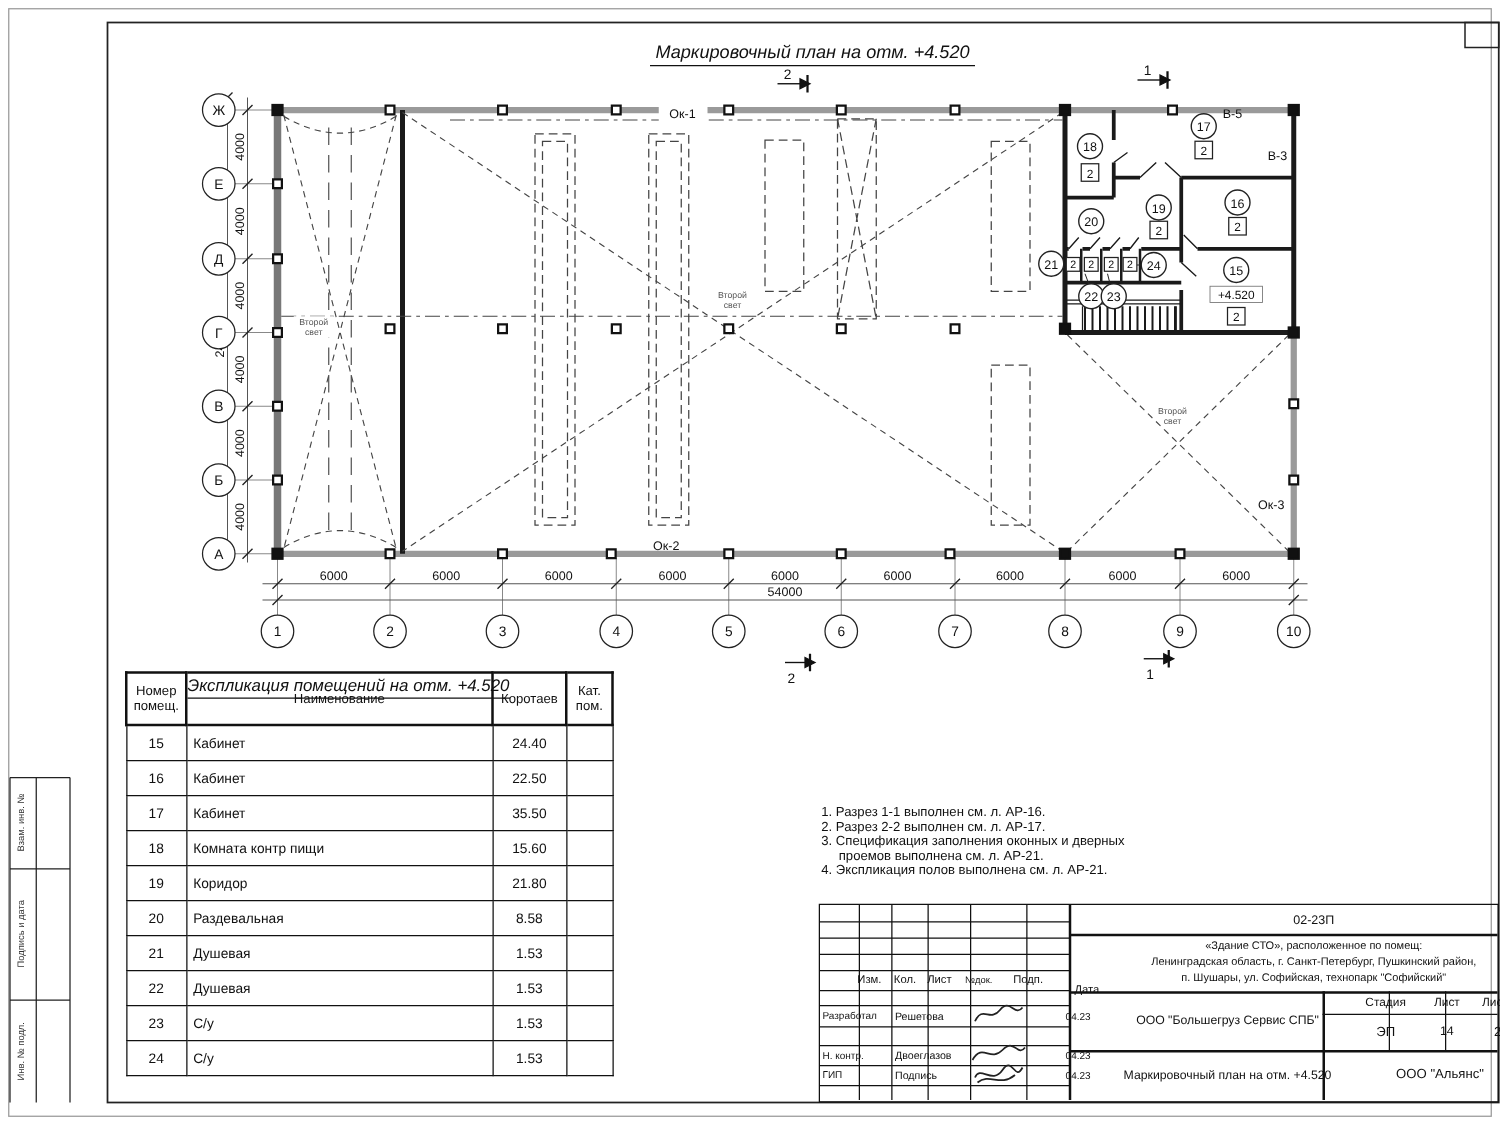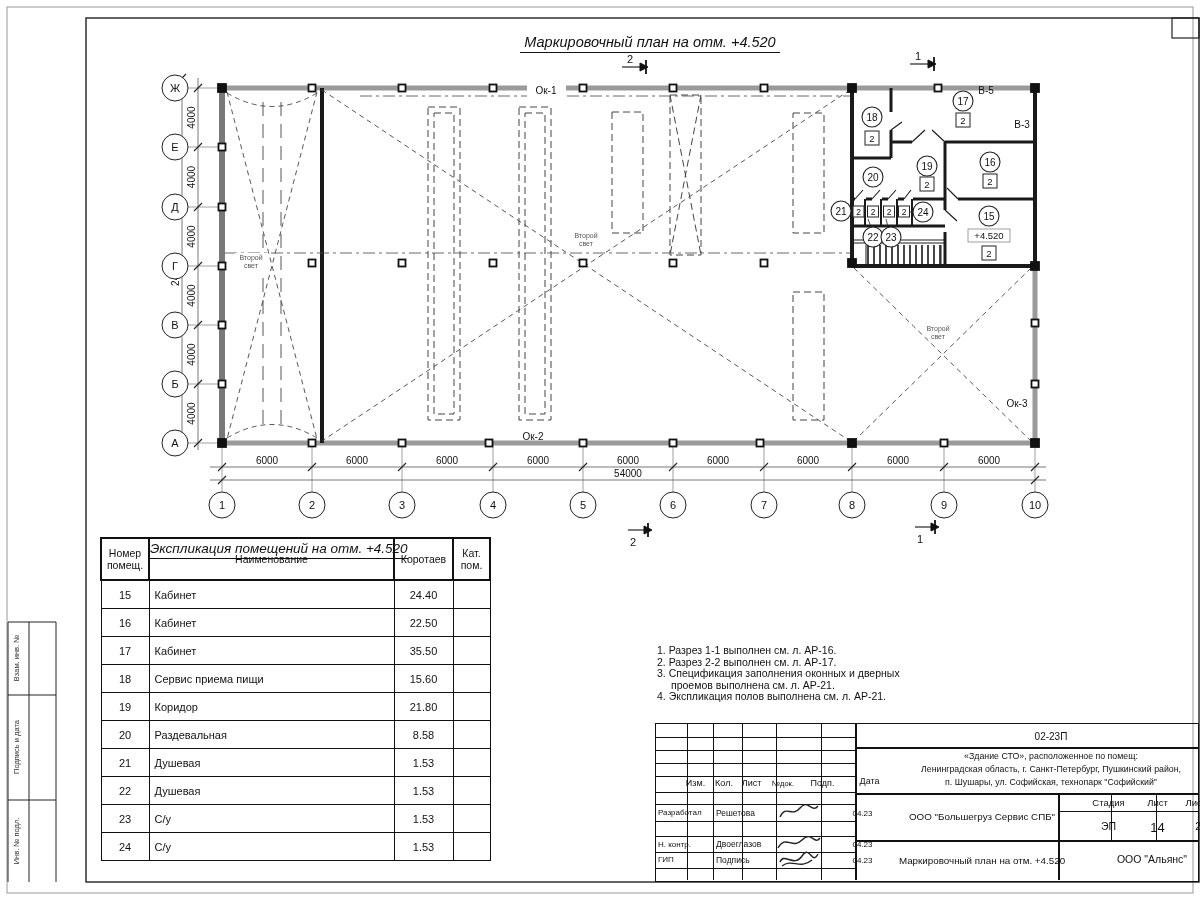--- a/index.html
+++ b/index.html
@@ -398,21 +398,21 @@
           <td></td>
         </tr>
     <tr>
           <td class="cnum">17</td>
           <td>Кабинет</td>
           <td class="cnum">35.50</td>
           <td></td>
         </tr>
     <tr>
           <td class="cnum">18</td>
-          <td>Сервис приема пищи</td>
+          <td>Комната контр пищи</td>
           <td class="cnum">15.60</td>
           <td></td>
         </tr>
     <tr>
           <td class="cnum">19</td>
           <td>Коридор</td>
           <td class="cnum">21.80</td>
           <td></td>
         </tr>
     <tr>
@@ -480,21 +480,21 @@
   <div class="ln" style="left:402px;top:69px;width:1.6px;height:87px"></div>
   <div class="ln" style="left:455px;top:69px;width:1px;height:47px"></div>
   <div class="ln" style="left:500px;top:69px;width:1px;height:47px"></div>
   <div class="ln" style="left:402px;top:87px;width:140px;height:1px"></div>
 
   <div class="cell ctr" style="left:0;top:54px;width:31px">Изм.</div>
   <div class="cell ctr" style="left:31px;top:54px;width:26px">Кол.</div>
   <div class="cell ctr" style="left:57px;top:54px;width:29px">Лист</div>
   <div class="cell ctr" style="left:86px;top:55px;width:34px;font-size:7.5px">№док.</div>
   <div class="cell ctr" style="left:120px;top:54px;width:45px">Подп.</div>
-  <div class="cell ctr" style="left:165px;top:52px;width:49px">Дата</div>
+  <div class="cell ctr" style="left:165px;top:62px;width:49px">Дата</div>
 
   <div class="cell" style="left:2px;top:84px;width:55px;font-size:8px">Разработал</div>
   <div class="cell" style="left:60px;top:84px;width:58px;font-size:8.5px">Решетова</div>
   <div class="cell ctr" style="left:165px;top:85px;width:35px;font-size:8px">04.23</div>
   <div class="cell" style="left:2px;top:116px;width:55px;font-size:8px">Н. контр.</div>
   <div class="cell" style="left:60px;top:115px;width:58px;font-size:8.5px">Двоеглазов</div>
   <div class="cell ctr" style="left:165px;top:116px;width:35px;font-size:8px">04.23</div>
   <div class="cell" style="left:2px;top:131px;width:55px;font-size:8px">ГИП</div>
   <div class="cell" style="left:60px;top:131px;width:58px;font-size:8.5px">Подпись</div>
   <div class="cell ctr" style="left:165px;top:132px;width:35px;font-size:8px">04.23</div>
@@ -509,21 +509,21 @@
 
   <div class="cell ctr" style="left:200px;top:7px;width:342px;font-size:10px">02-23П</div>
   <div class="cell ctr" style="left:202px;top:27px;width:338px;font-size:8.8px">«Здание СТО», расположенное по помещ:</div>
   <div class="cell ctr" style="left:202px;top:40px;width:338px;font-size:8.8px">Ленинградская область, г. Санкт-Петербург, Пушкинский район,</div>
   <div class="cell ctr" style="left:202px;top:53px;width:338px;font-size:8.8px">п. Шушары, ул. Софийская, технопарк "Софийский"</div>
   <div class="cell ctr" style="left:202px;top:87px;width:200px;font-size:9.8px">ООО "Большегруз Сервис СПБ"</div>
   <div class="cell ctr" style="left:402px;top:73px;width:53px;font-size:9.5px">Стадия</div>
   <div class="cell ctr" style="left:455px;top:73px;width:45px;font-size:9.5px">Лист</div>
   <div class="cell ctr" style="left:500px;top:73px;width:42px;font-size:9.5px">Листов</div>
   <div class="cell ctr" style="left:402px;top:96px;width:53px;font-size:10.5px">ЭП</div>
-  <div class="cell ctr" style="left:455px;top:96px;width:45px;font-size:13px">14</div>
+  <div class="cell ctr" style="left:455px;top:96px;width:45px;font-size:10px">14</div>
   <div class="cell ctr" style="left:500px;top:96px;width:42px;font-size:10.5px">21</div>
   <div class="cell ctr" style="left:202px;top:131px;width:200px;font-size:9.8px">Маркировочный план на отм. +4.520</div>
   <div class="cell ctr" style="left:402px;top:129px;width:140px;font-size:10.5px">ООО "Альянс"</div>
 </div>
 
 <div class="side-label" style="left:-32px;top:652px">Взам. инв. №</div>
 <div class="side-label" style="left:-32px;top:741px">Подпись и дата</div>
 <div class="side-label" style="left:-32px;top:835px">Инв. № подл.</div>
 
 </div>

